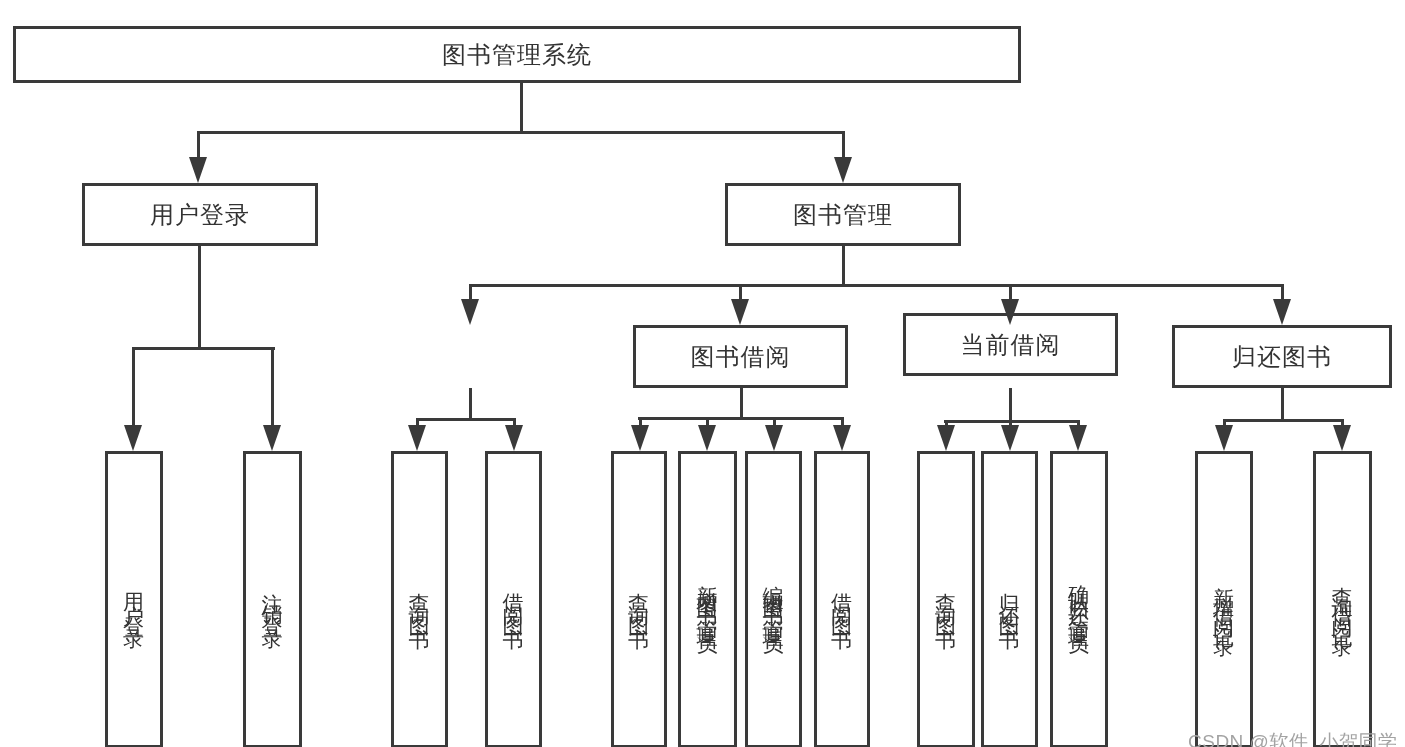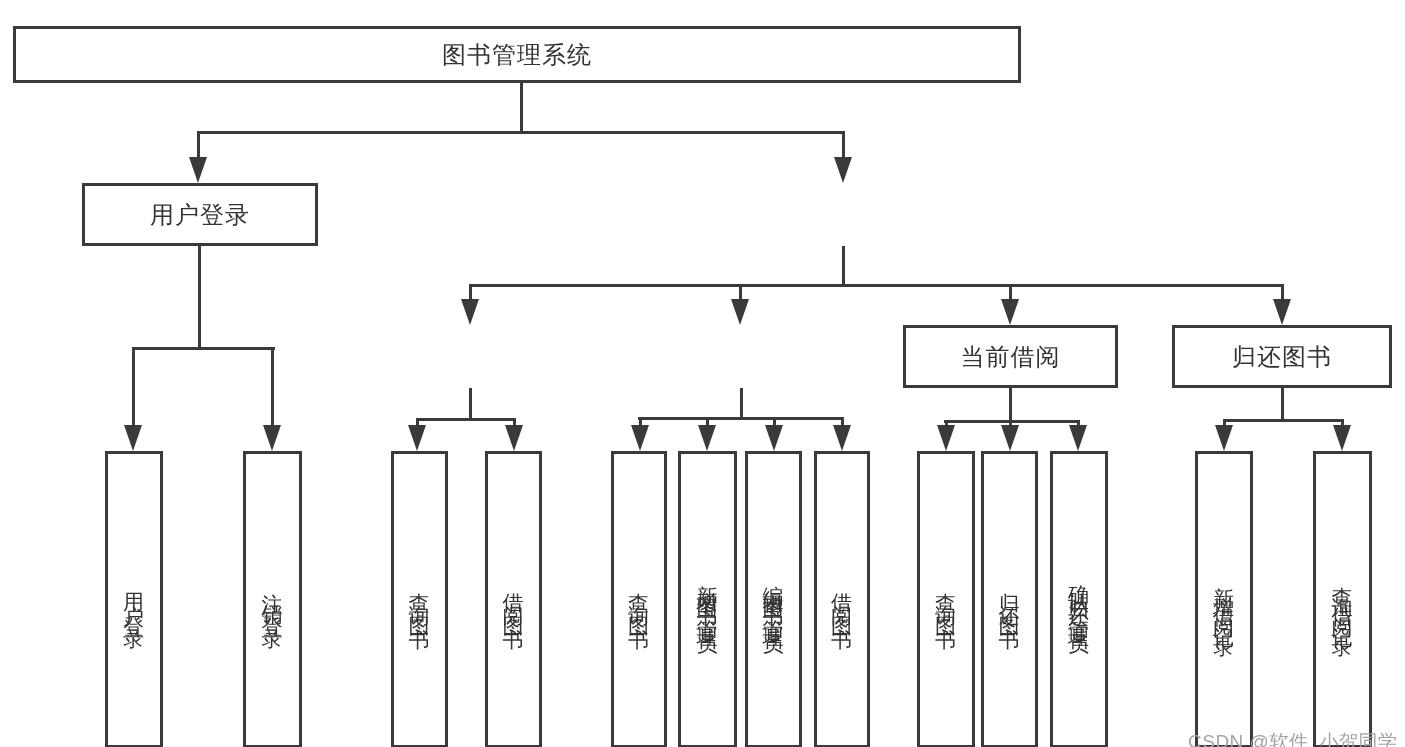--- a/index.html
+++ b/index.html
@@ -40,22 +40,28 @@
 
 <div class="canvas">
 
   <div class="box" style="left:13px;top:13px;width:1008px;height:57px;">
     <span>图书管理系统</span>
   </div>
 
   <div class="box" style="left:82px;top:170px;width:236px;height:63px;">
     <span>用户登录</span>
   </div>
+  <div class="box" style="left:725px;top:170px;width:236px;height:63px;">
+    <span>图书管理</span>
+  </div>
 
-  <div class="box" style="left:903px;top:312px;width:215px;height:63px;">
+  <div class="box" style="left:633px;top:312px;width:215px;height:63px;">
+    <span>图书借阅</span>
+  </div>
+  <div class="box" style="left:903px;top:300px;width:215px;height:63px;">
     <span>当前借阅</span>
   </div>
   <div class="box" style="left:1172px;top:312px;width:220px;height:63px;">
     <span>归还图书</span>
   </div>
 
   <div class="vbox" style="left:105px;width:58px;">
     <span class="vtext">用户登录</span>
   </div>
   <div class="vbox" style="left:243px;width:59px;">

